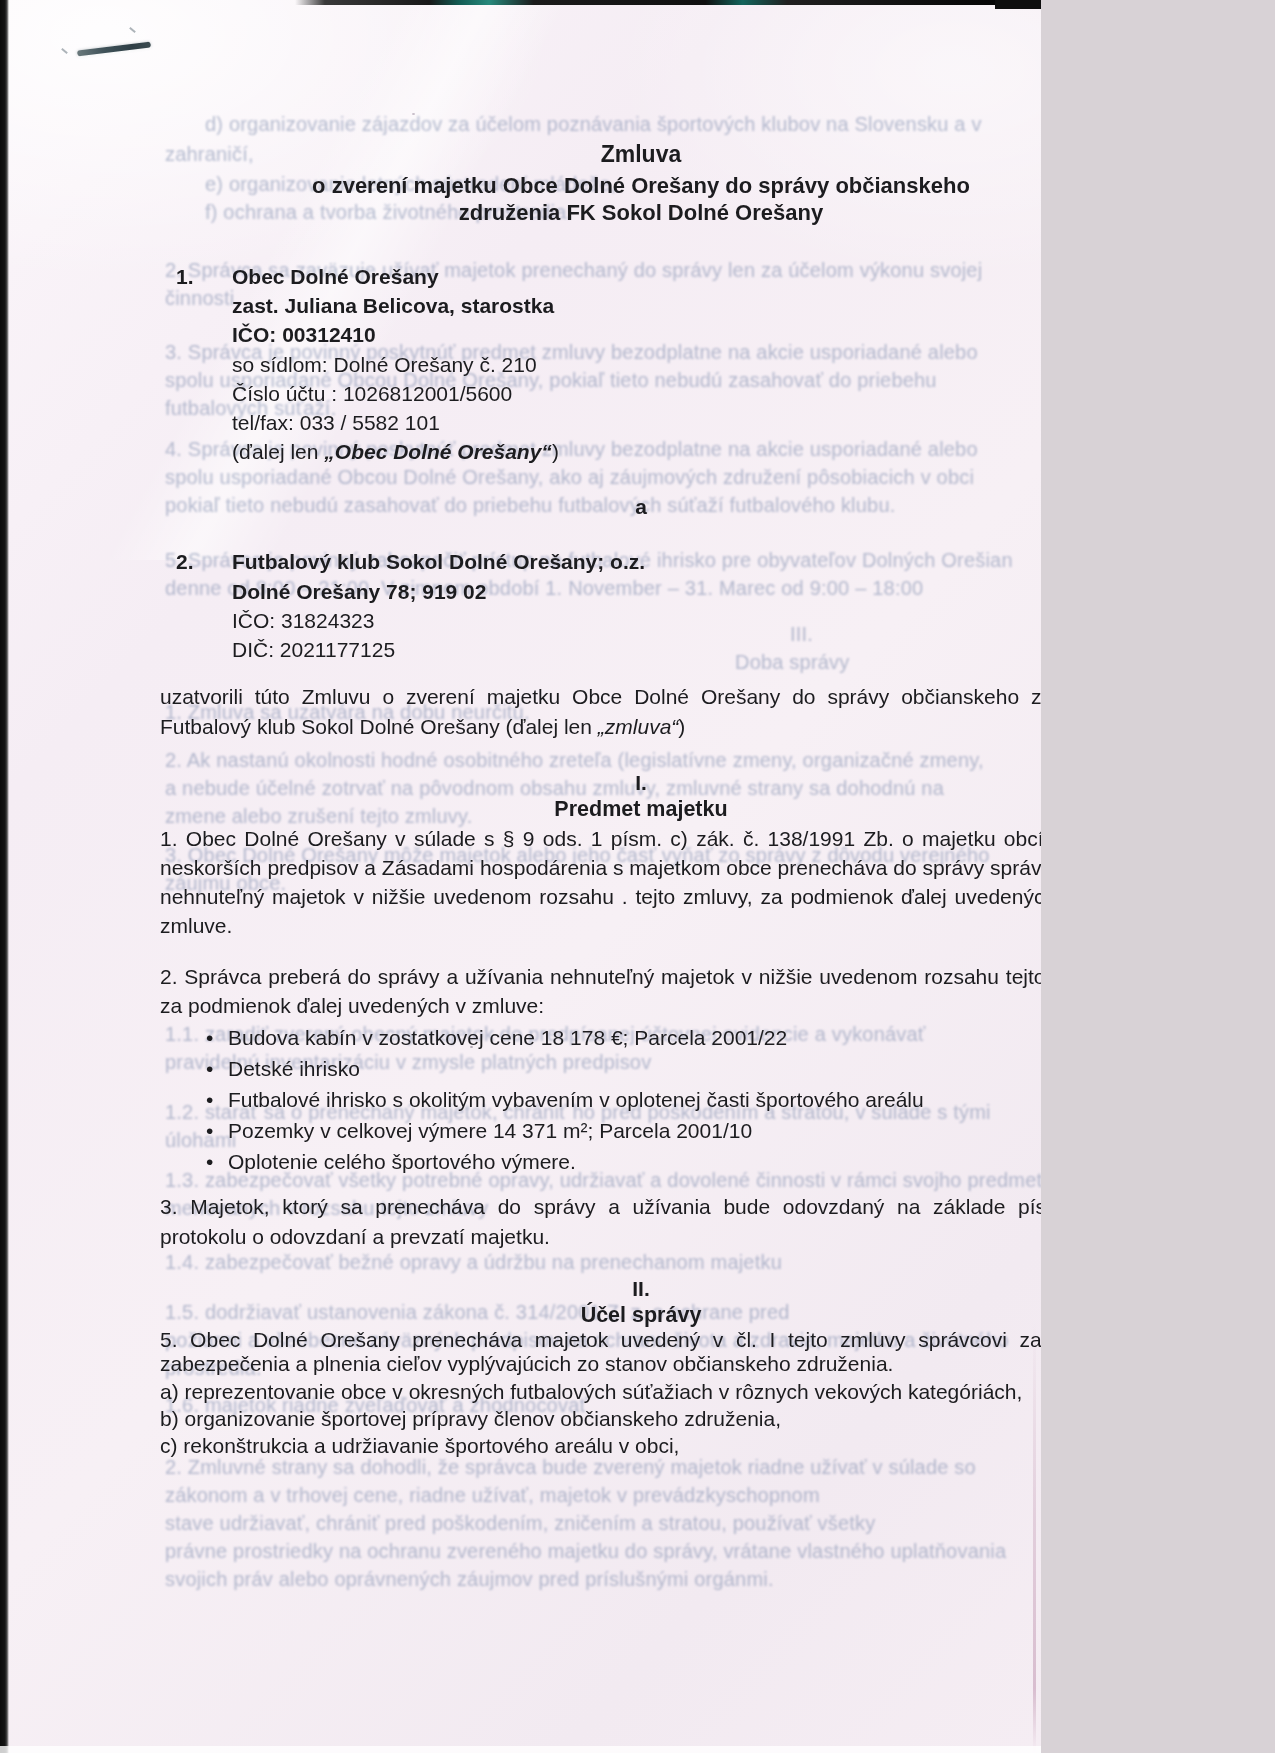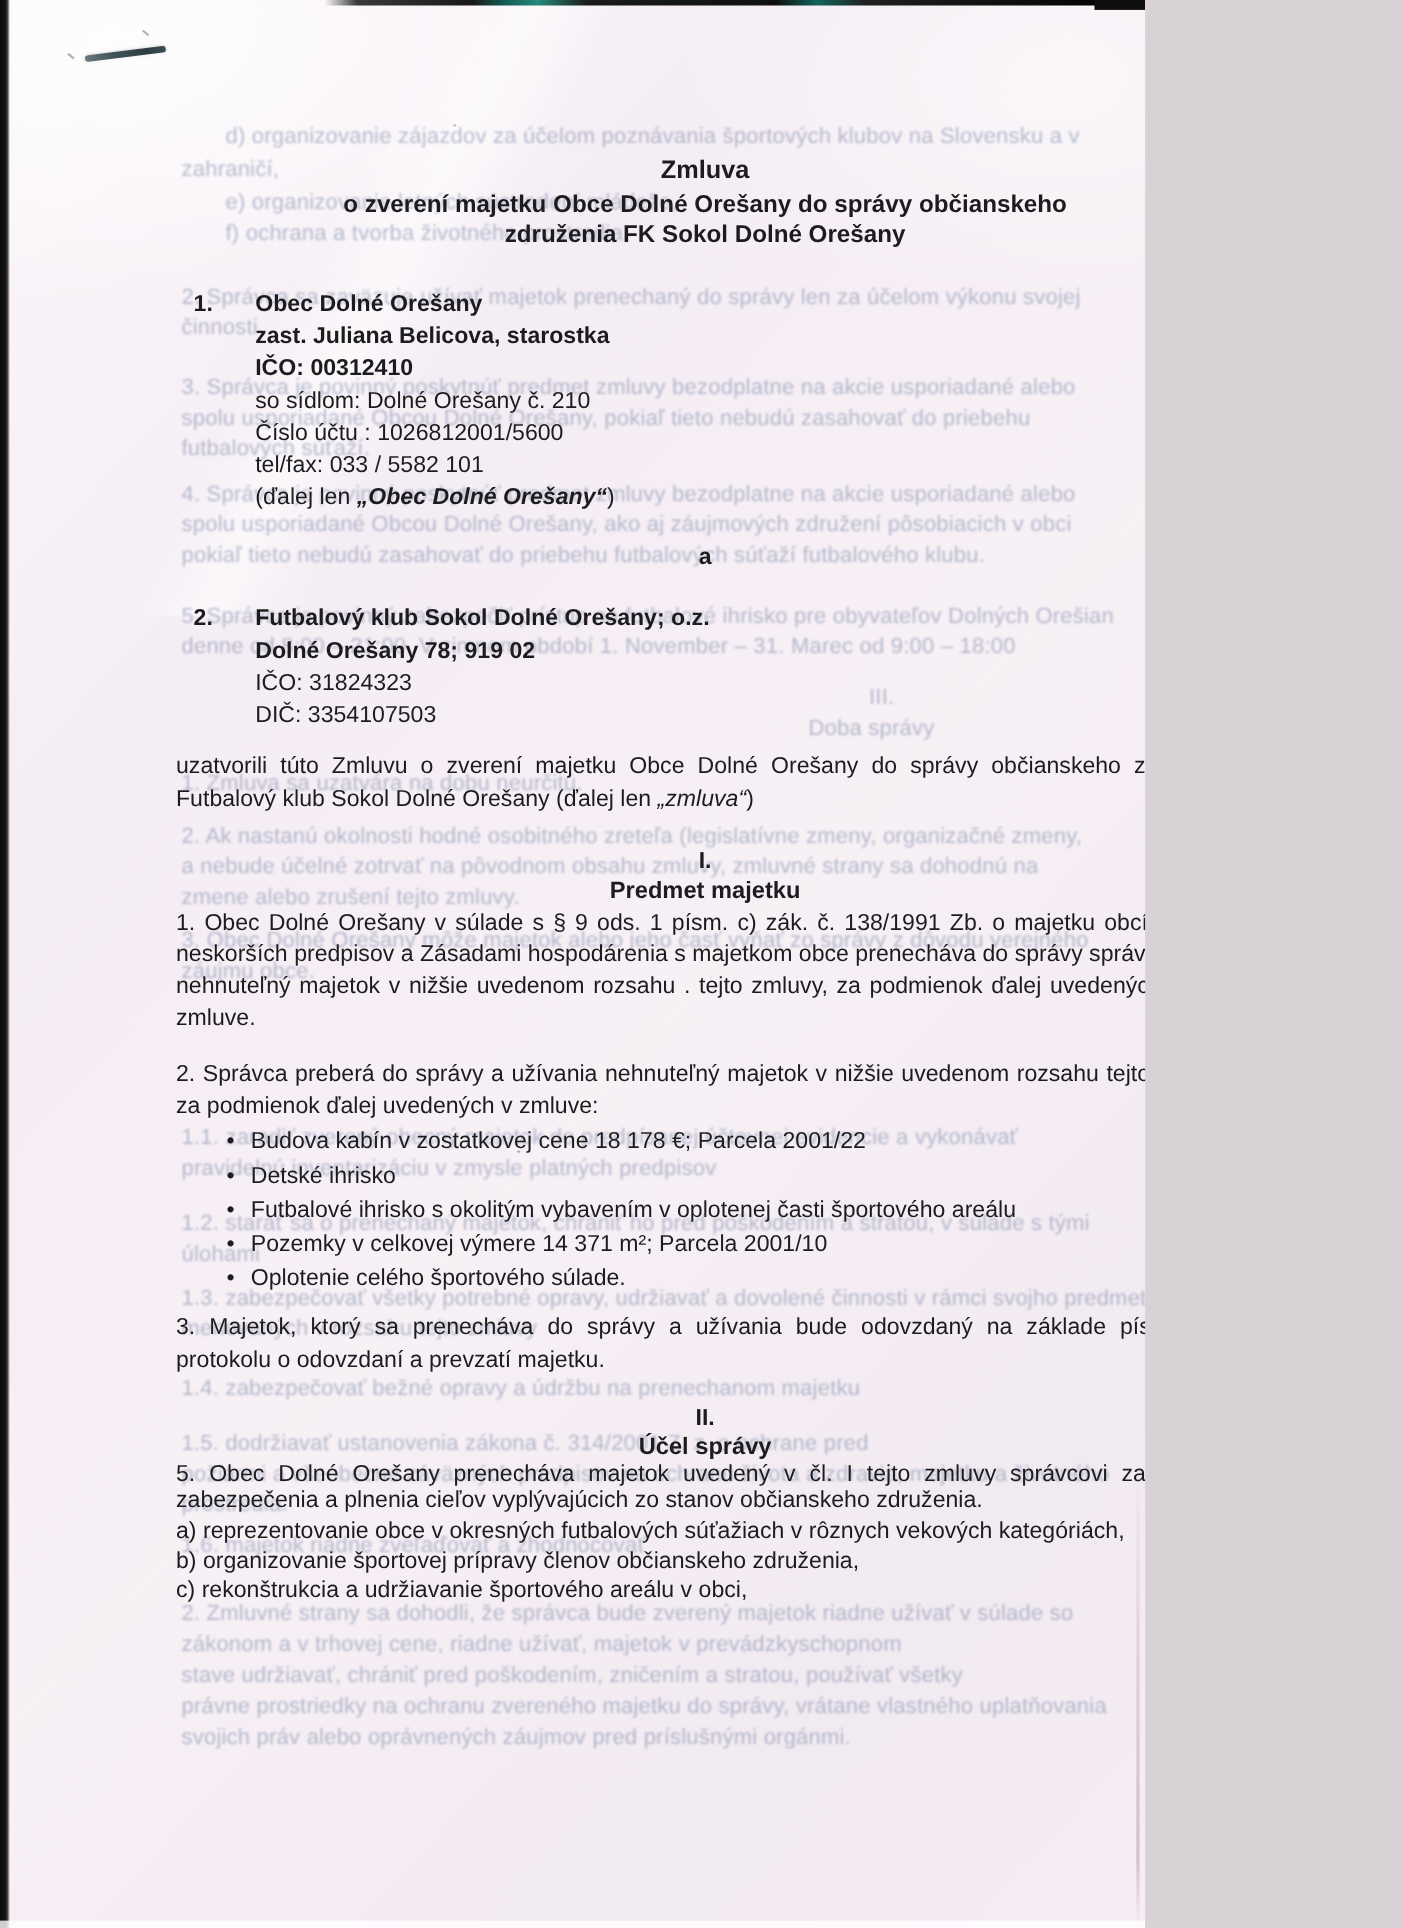--- a/index.html
+++ b/index.html
@@ -148,37 +148,37 @@
 
     <div class="separator">a</div>
 
     <div class="party second">
       <div class="party-num">2.</div>
       <div class="party-lines">
         <div>
             <div class="b">Futbalový klub Sokol Dolné Orešany; o.z.</div>
             <div class="b">Dolné Orešany 78; 919 02</div>
             <div>IČO: 31824323</div>
-            <div>DIČ: 3354107503</div>
+            <div>DIČ: 2021177125</div>
           </div>
       </div>
     </div>
 
     <div class="intro"><span>uzatvorili túto Zmluvu o zverení majetku Obce Dolné Orešany do správy občianskeho združenia Futbalový klub Sokol Dolné Orešany (ďalej len </span><em>„zmluva“</em><span>)</span></div>
 
     <div class="numeral">I.</div>
     <div class="sec-heading">Predmet majetku</div>
     <div class="para">1. Obec Dolné Orešany v súlade s § 9 ods. 1 písm. c) zák. č. 138/1991 Zb. o majetku obcí v znení neskorších predpisov a Zásadami hospodárenia s majetkom obce prenecháva do správy správcovi svoj nehnuteľný majetok v nižšie uvedenom rozsahu . tejto zmluvy, za podmienok ďalej uvedených v tejto zmluve.</div>
     <div class="para gap">2. Správca preberá do správy a užívania nehnuteľný majetok v nižšie uvedenom rozsahu tejto zmluvy, za podmienok ďalej uvedených v zmluve:</div>
     <ul class="bullets">
         <li>Budova kabín v zostatkovej cene 18 178 €; Parcela 2001/22</li>
         <li>Detské ihrisko</li>
         <li>Futbalové ihrisko s okolitým vybavením v oplotenej časti športového areálu</li>
         <li>Pozemky v celkovej výmere 14 371 m²; Parcela 2001/10</li>
-        <li>Oplotenie celého športového súlade.</li>
+        <li>Oplotenie celého športového výmere.</li>
       </ul>
     <div class="para gap2">3. Majetok, ktorý sa prenecháva do správy a užívania bude odovzdaný na základe písomného protokolu o odovzdaní a prevzatí majetku.</div>
 
     <div class="numeral second">II.</div>
     <div class="sec-heading">Účel správy</div>
     <div class="para tight">5. Obec Dolné Orešany prenecháva majetok uvedený v čl. I tejto zmluvy správcovi za účelom zabezpečenia a plnenia cieľov vyplývajúcich zo stanov občianskeho združenia.</div>
     <div class="abc">
         <div>a)  reprezentovanie obce v okresných futbalových súťažiach v rôznych vekových kategóriách,</div>
         <div>b)  organizovanie športovej prípravy členov občianskeho združenia,</div>
         <div>c)  rekonštrukcia a udržiavanie športového areálu v obci,</div>

